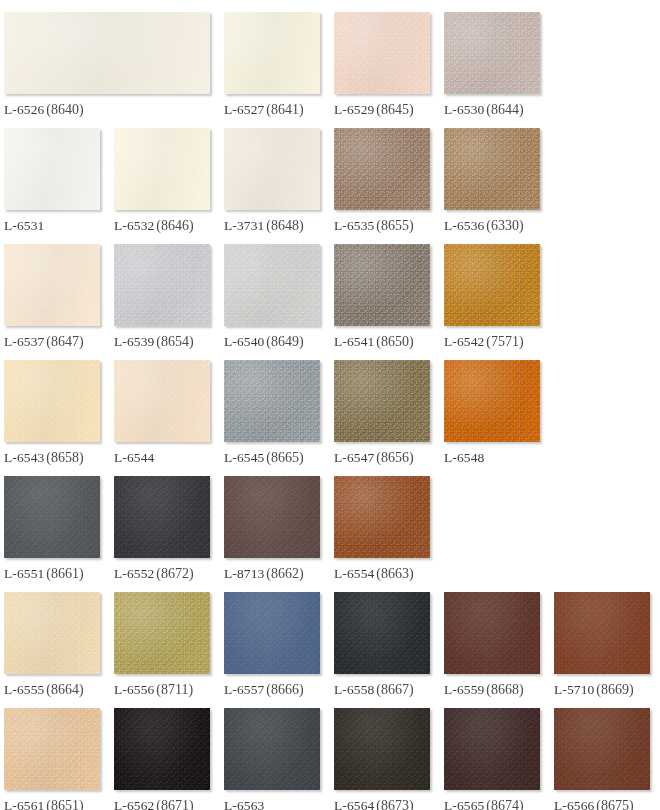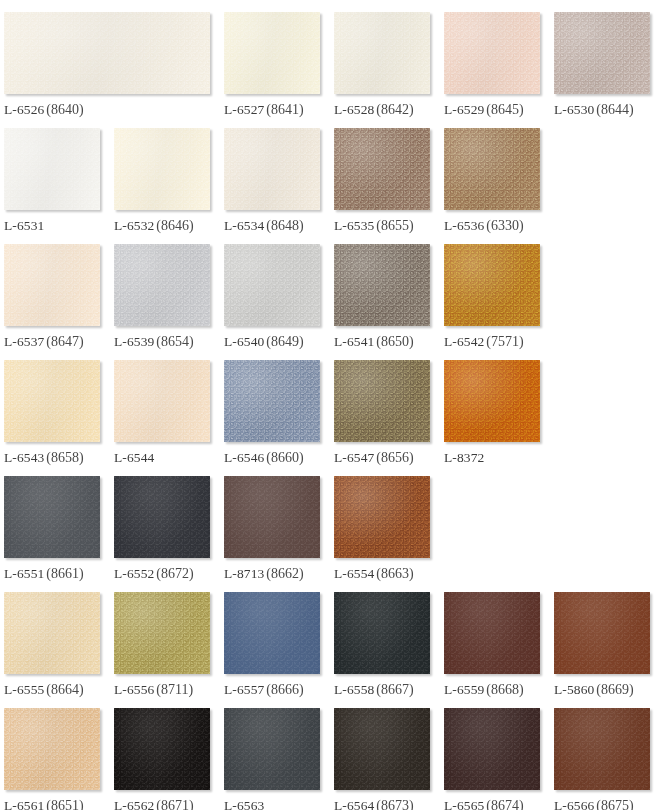--- a/index.html
+++ b/index.html
@@ -95,44 +95,40 @@
     <div class="row">
       <div class="cell wide">
         <div class="swatch" style="background-color: rgb(246, 241, 230);"></div>
         <div class="label"><span class="name">L-6526</span><span class="code">(8640)</span></div>
       </div>
       <div class="cell">
         <div class="swatch" style="background-color: rgb(248, 244, 224);"></div>
         <div class="label"><span class="name">L-6527</span><span class="code">(8641)</span></div>
       </div>
       <div class="cell">
-        <div class="swatch" style="background-color: rgb(243, 239, 226);"></div>
-        <div class="label"><span class="name">L-6528</span><span class="code">(8642)</span></div>
-      </div>
-      <div class="cell">
         <div class="swatch" style="background-color: rgb(243, 217, 203);"></div>
         <div class="label"><span class="name">L-6529</span><span class="code">(8645)</span></div>
       </div>
       <div class="cell">
         <div class="swatch" style="background-color: rgb(201, 186, 179);"></div>
         <div class="label"><span class="name">L-6530</span><span class="code">(8644)</span></div>
       </div>
     </div>
     <div class="row">
       <div class="cell">
         <div class="swatch" style="background-color: rgb(246, 245, 241);"></div>
         <div class="label"><span class="name">L-6531</span></div>
       </div>
       <div class="cell">
         <div class="swatch" style="background-color: rgb(251, 245, 226);"></div>
         <div class="label"><span class="name">L-6532</span><span class="code">(8646)</span></div>
       </div>
       <div class="cell">
         <div class="swatch" style="background-color: rgb(243, 236, 224);"></div>
-        <div class="label"><span class="name">L-6534</span><span class="code">(8648)</span></div>
+        <div class="label"><span class="name">L-3731</span><span class="code">(8648)</span></div>
       </div>
       <div class="cell">
         <div class="swatch" style="background-color: rgb(160, 134, 114);"></div>
         <div class="label"><span class="name">L-6535</span><span class="code">(8655)</span></div>
       </div>
       <div class="cell">
         <div class="swatch" style="background-color: rgb(171, 138, 101);"></div>
         <div class="label"><span class="name">L-6536</span><span class="code">(6330)</span></div>
       </div>
     </div>
@@ -161,30 +157,30 @@
     <div class="row">
       <div class="cell">
         <div class="swatch" style="background-color: rgb(247, 228, 189);"></div>
         <div class="label"><span class="name">L-6543</span><span class="code">(8658)</span></div>
       </div>
       <div class="cell">
         <div class="swatch" style="background-color: rgb(247, 227, 203);"></div>
         <div class="label"><span class="name">L-6544</span></div>
       </div>
       <div class="cell">
-        <div class="swatch" style="background-color: rgb(142, 156, 179);"></div>
-        <div class="label"><span class="name">L-6546</span><span class="code">(8660)</span></div>
+        <div class="swatch" style="background-color: rgb(155, 161, 164);"></div>
+        <div class="label"><span class="name">L-6545</span><span class="code">(8665)</span></div>
       </div>
       <div class="cell">
         <div class="swatch" style="background-color: rgb(138, 123, 88);"></div>
         <div class="label"><span class="name">L-6547</span><span class="code">(8656)</span></div>
       </div>
       <div class="cell">
         <div class="swatch" style="background-color: rgb(204, 107, 18);"></div>
-        <div class="label"><span class="name">L-8372</span></div>
+        <div class="label"><span class="name">L-6548</span></div>
       </div>
     </div>
     <div class="row">
       <div class="cell">
         <div class="swatch dark" style="background-color: rgb(78, 82, 87);"></div>
         <div class="label"><span class="name">L-6551</span><span class="code">(8661)</span></div>
       </div>
       <div class="cell">
         <div class="swatch dark" style="background-color: rgb(47, 49, 55);"></div>
         <div class="label"><span class="name">L-6552</span><span class="code">(8672)</span></div>
@@ -214,21 +210,21 @@
       <div class="cell">
         <div class="swatch dark" style="background-color: rgb(34, 40, 42);"></div>
         <div class="label"><span class="name">L-6558</span><span class="code">(8667)</span></div>
       </div>
       <div class="cell">
         <div class="swatch dark" style="background-color: rgb(90, 48, 39);"></div>
         <div class="label"><span class="name">L-6559</span><span class="code">(8668)</span></div>
       </div>
       <div class="cell">
         <div class="swatch dark" style="background-color: rgb(122, 60, 34);"></div>
-        <div class="label"><span class="name">L-5860</span><span class="code">(8669)</span></div>
+        <div class="label"><span class="name">L-5710</span><span class="code">(8669)</span></div>
       </div>
     </div>
     <div class="row">
       <div class="cell">
         <div class="swatch" style="background-color: rgb(232, 198, 158);"></div>
         <div class="label"><span class="name">L-6561</span><span class="code">(8651)</span></div>
       </div>
       <div class="cell">
         <div class="swatch dark" style="background-color: rgb(20, 17, 16);"></div>
         <div class="label"><span class="name">L-6562</span><span class="code">(8671)</span></div>

